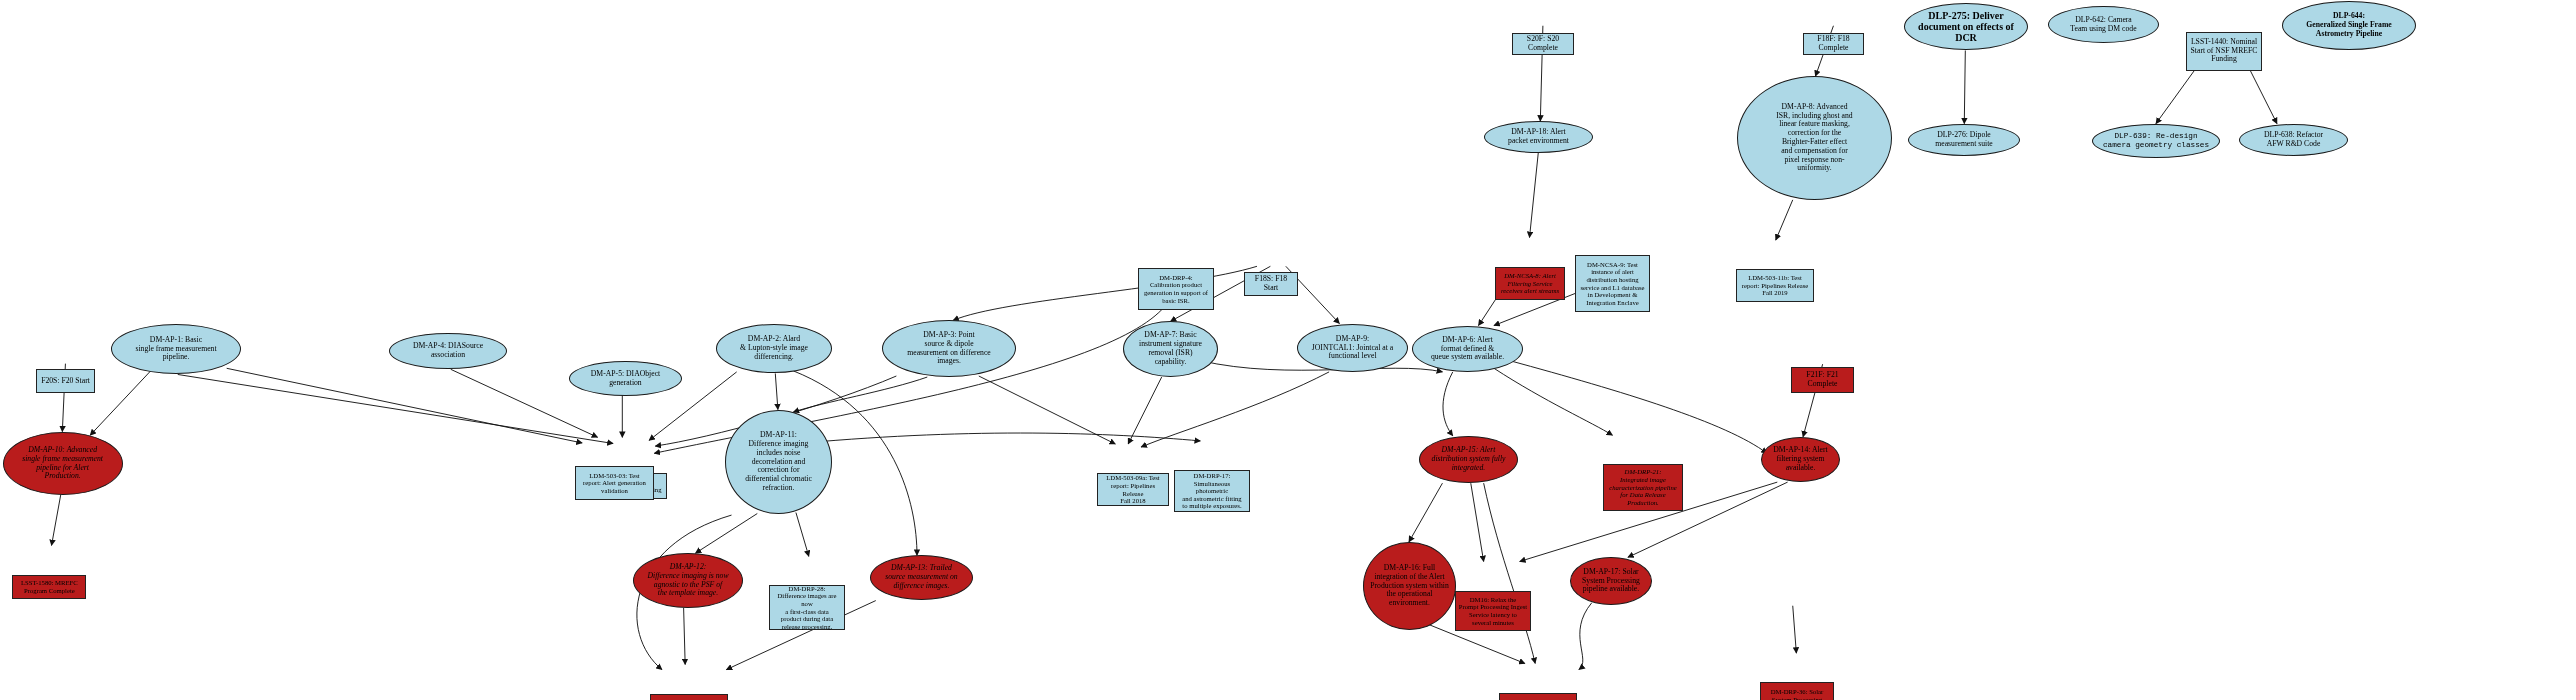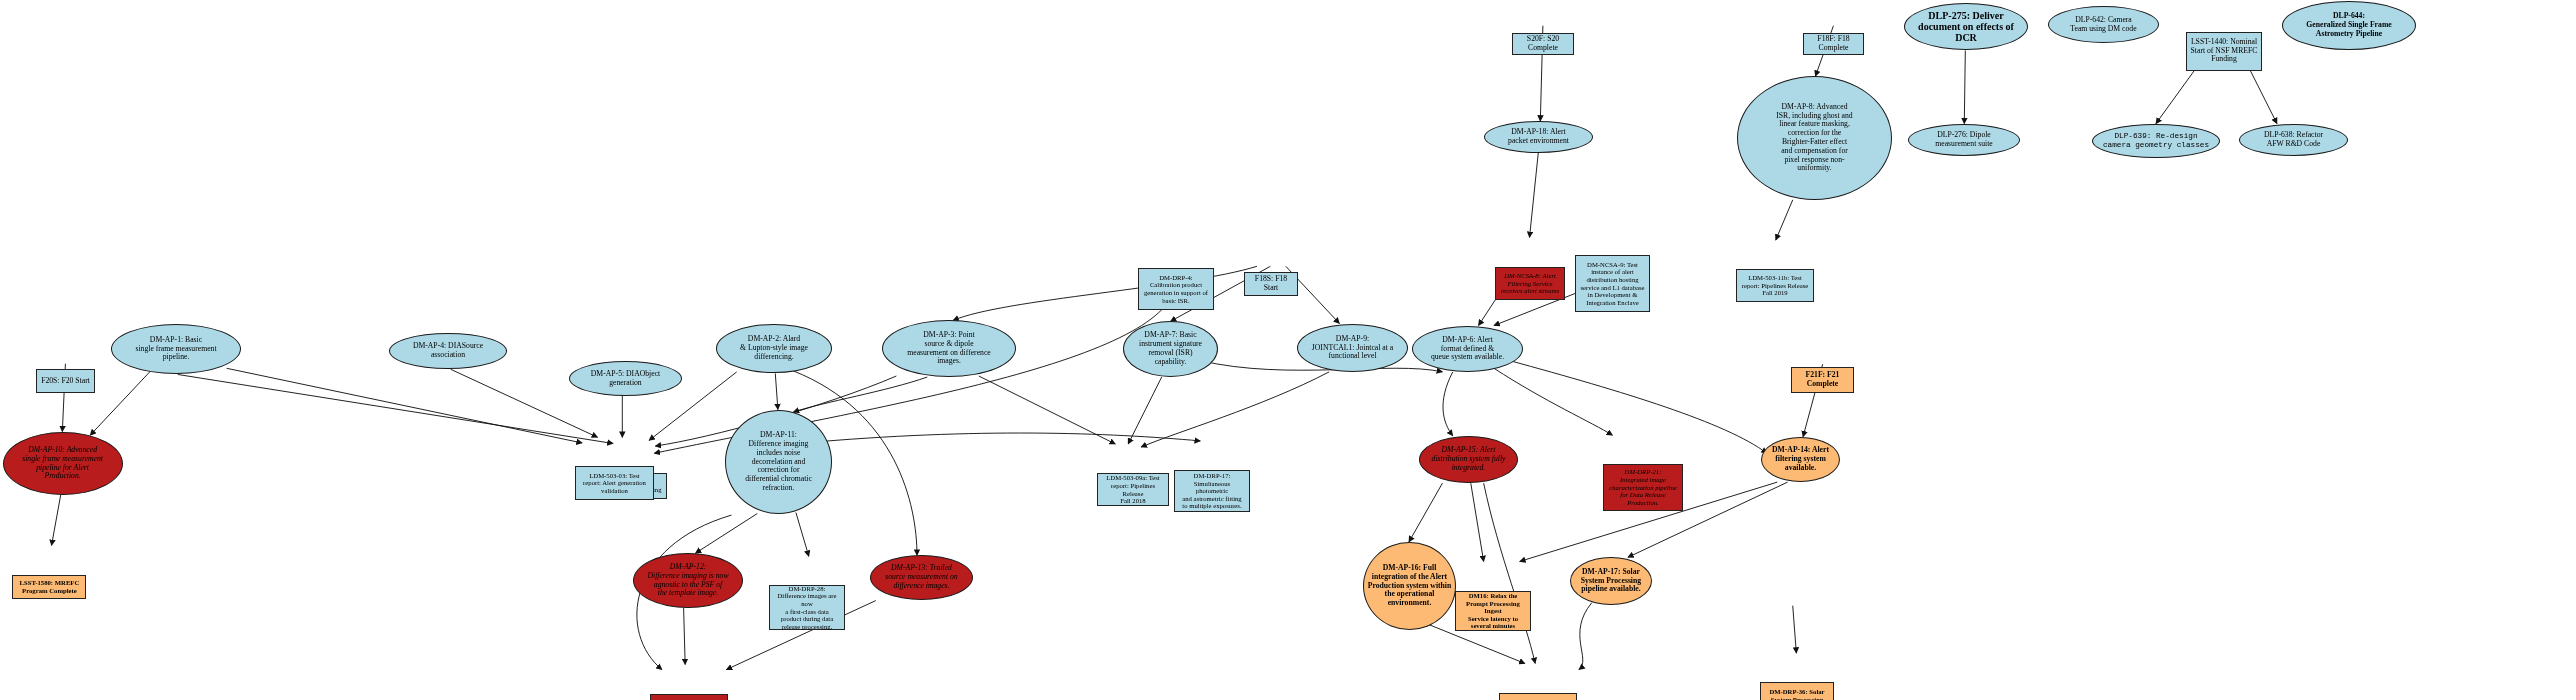--- a/index.html
+++ b/index.html
@@ -35,21 +35,21 @@
     border:0.8px solid #222222;
     border-radius:0;
     margin-top:29px;
   }
   .node.ellipse{
     border:0.8px solid #1a1a1a;
     border-radius:50%;
   }
   .fill-blue{background:#add8e6;}
   .fill-orange{background:#b91c1c;font-style:italic;}
-  .fill-white{background:#fdba74;font-weight:bold;}
+  .fill-white{background:#b91c1c;}
 </style>
 </head>
 <body>
 
 <div id="canvas">
 
   <svg id="edge-layer" viewBox="0 0 5080 1359" preserveAspectRatio="none">
     <defs>
       <marker id="arrowhead" viewBox="0 0 10 10" refX="9" refY="5" markerWidth="7" markerHeight="7" orient="auto-start-reverse">
         <path d="M 0 0 L 10 5 L 0 10 z" fill="#111111"></path>

